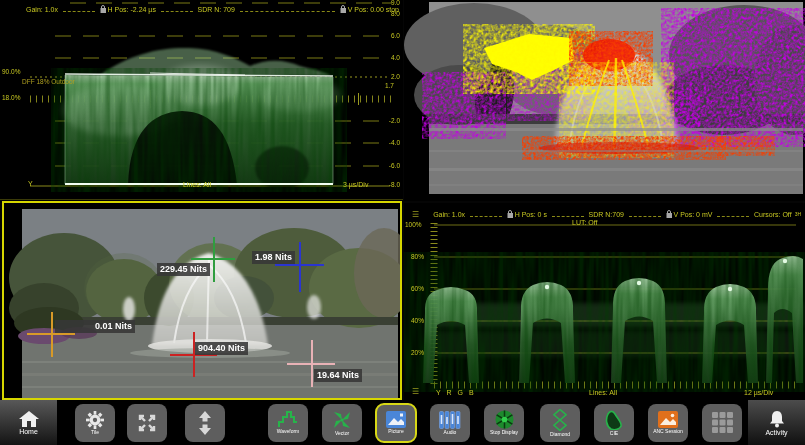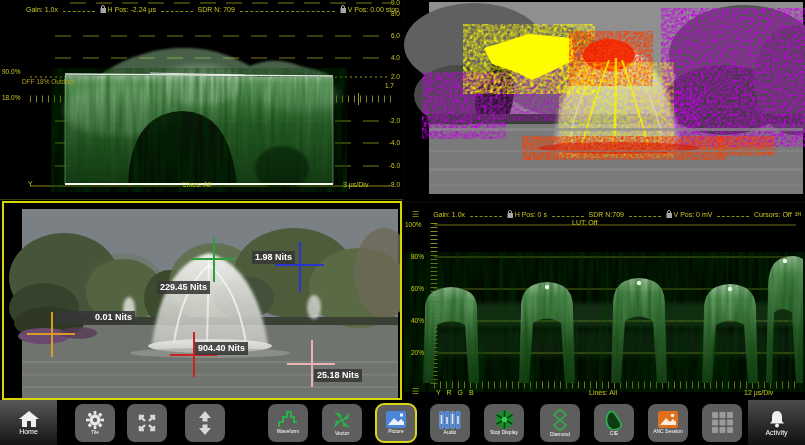--- a/index.html
+++ b/index.html
@@ -231,37 +231,37 @@
       <ellipse cx="206" cy="143" rx="62" ry="7" fill="#e4e4e0" opacity="0.85"></ellipse>
       <ellipse cx="206" cy="150" rx="80" ry="5" fill="#9aa098" opacity="0.6"></ellipse>
 
       <rect x="18" y="158" width="376" height="2" fill="#8a8e88" opacity="0.5"></rect>
       <rect x="18" y="170" width="376" height="3" fill="#7e827c" opacity="0.6"></rect>
       <rect x="18" y="183" width="376" height="2" fill="#888c86" opacity="0.5"></rect>
     </svg>
     
     <div class="cross-v" style="left:209px;top:34px;height:45px;background:#2f9e3f;"></div>
     <div class="cross-h" style="left:187px;top:55px;width:44px;background:#2f9e3f;"></div>
-    <div class="nit-label" style="right:190px;top:78px;">229.45 Nits</div>
+    <div class="nit-label" style="right:190px;top:60px;">229.45 Nits</div>
 
     <div class="cross-v" style="left:295px;top:39px;height:50px;background:#2a35d0;"></div>
     <div class="cross-h" style="left:271px;top:61px;width:49px;background:#2a35d0;"></div>
     <div class="nit-label" style="right:105px;top:48px;margin-left:40px;">1.98 Nits</div>
 
     <div class="cross-v" style="left:47px;top:109px;height:45px;background:#d89a28;"></div>
     <div class="cross-h" style="left:23px;top:130px;width:48px;background:#d89a28;"></div>
-    <div class="nit-label" style="left:51px;top:108px;padding-left:40px;">0.01 Nits</div>
+    <div class="nit-label" style="left:51px;top:117px;padding-left:40px;">0.01 Nits</div>
 
     <div class="cross-v" style="left:189px;top:129px;height:45px;background:#cc2222;"></div>
     <div class="cross-h" style="left:166px;top:151px;width:47px;background:#cc2222;"></div>
     <div class="nit-label" style="left:191px;top:139px;">904.40 Nits</div>
 
     <div class="cross-v" style="left:307px;top:137px;height:47px;background:#e8b2b6;"></div>
     <div class="cross-h" style="left:283px;top:160px;width:48px;background:#e8b2b6;"></div>
-    <div class="nit-label" style="left:310px;top:166px;">25.18 Nits</div>
+    <div class="nit-label" style="left:310px;top:166px;">19.64 Nits</div>
   </div>
 
   <div class="tile" id="tile-yrgb">
     <svg width="401" height="197" viewBox="0 0 401 197">
       <defs>
         <linearGradient id="wg2" x1="0" y1="0" x2="0" y2="1">
           <stop offset="0" stop-color="#bfe6bf"></stop>
             <stop offset="0.15" stop-color="#6fae6f"></stop>
           <stop offset="0.6" stop-color="#356535"></stop>
             <stop offset="1" stop-color="#1e401e"></stop>

